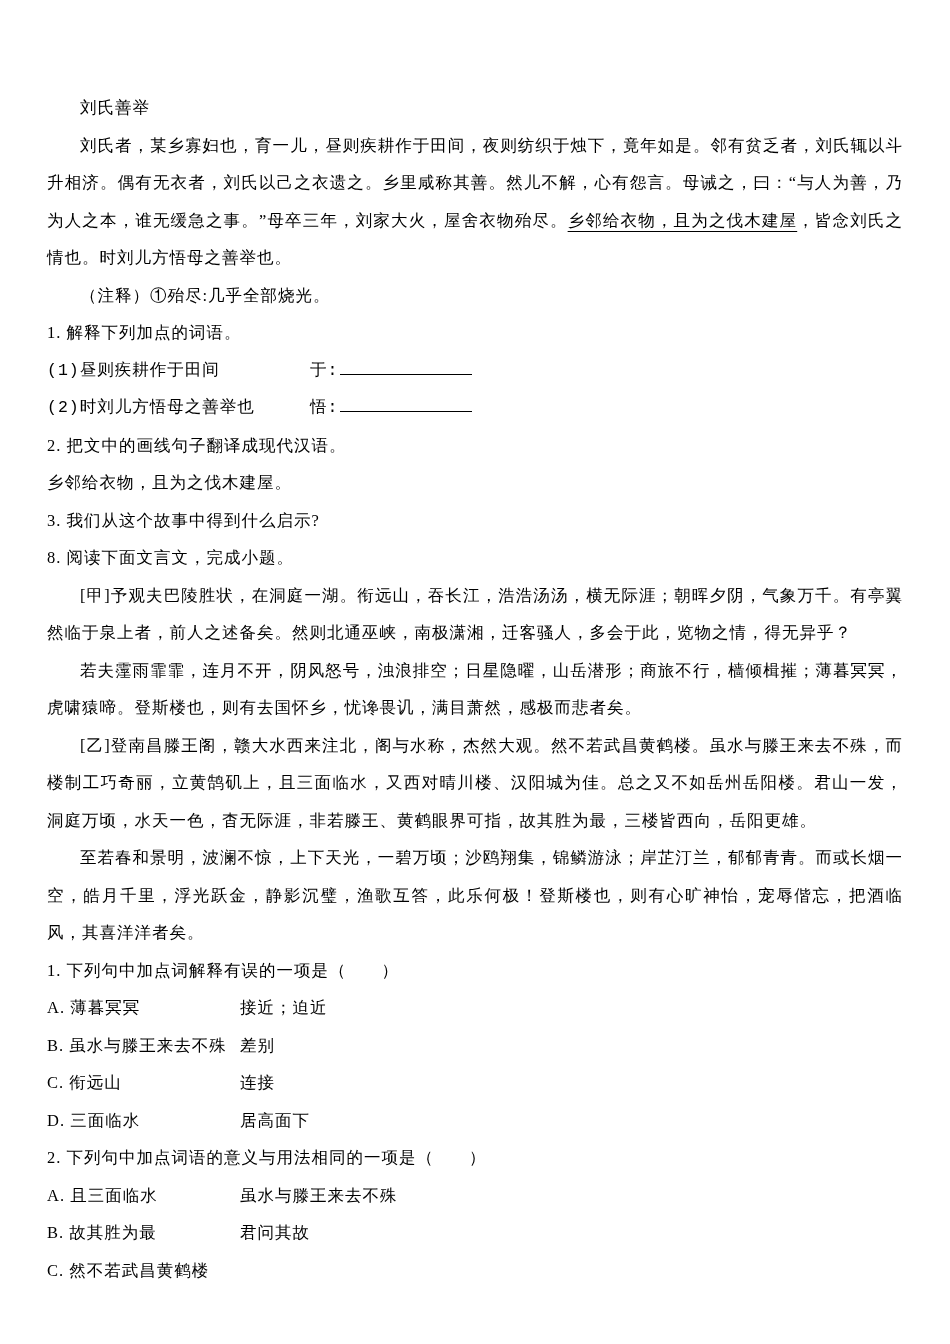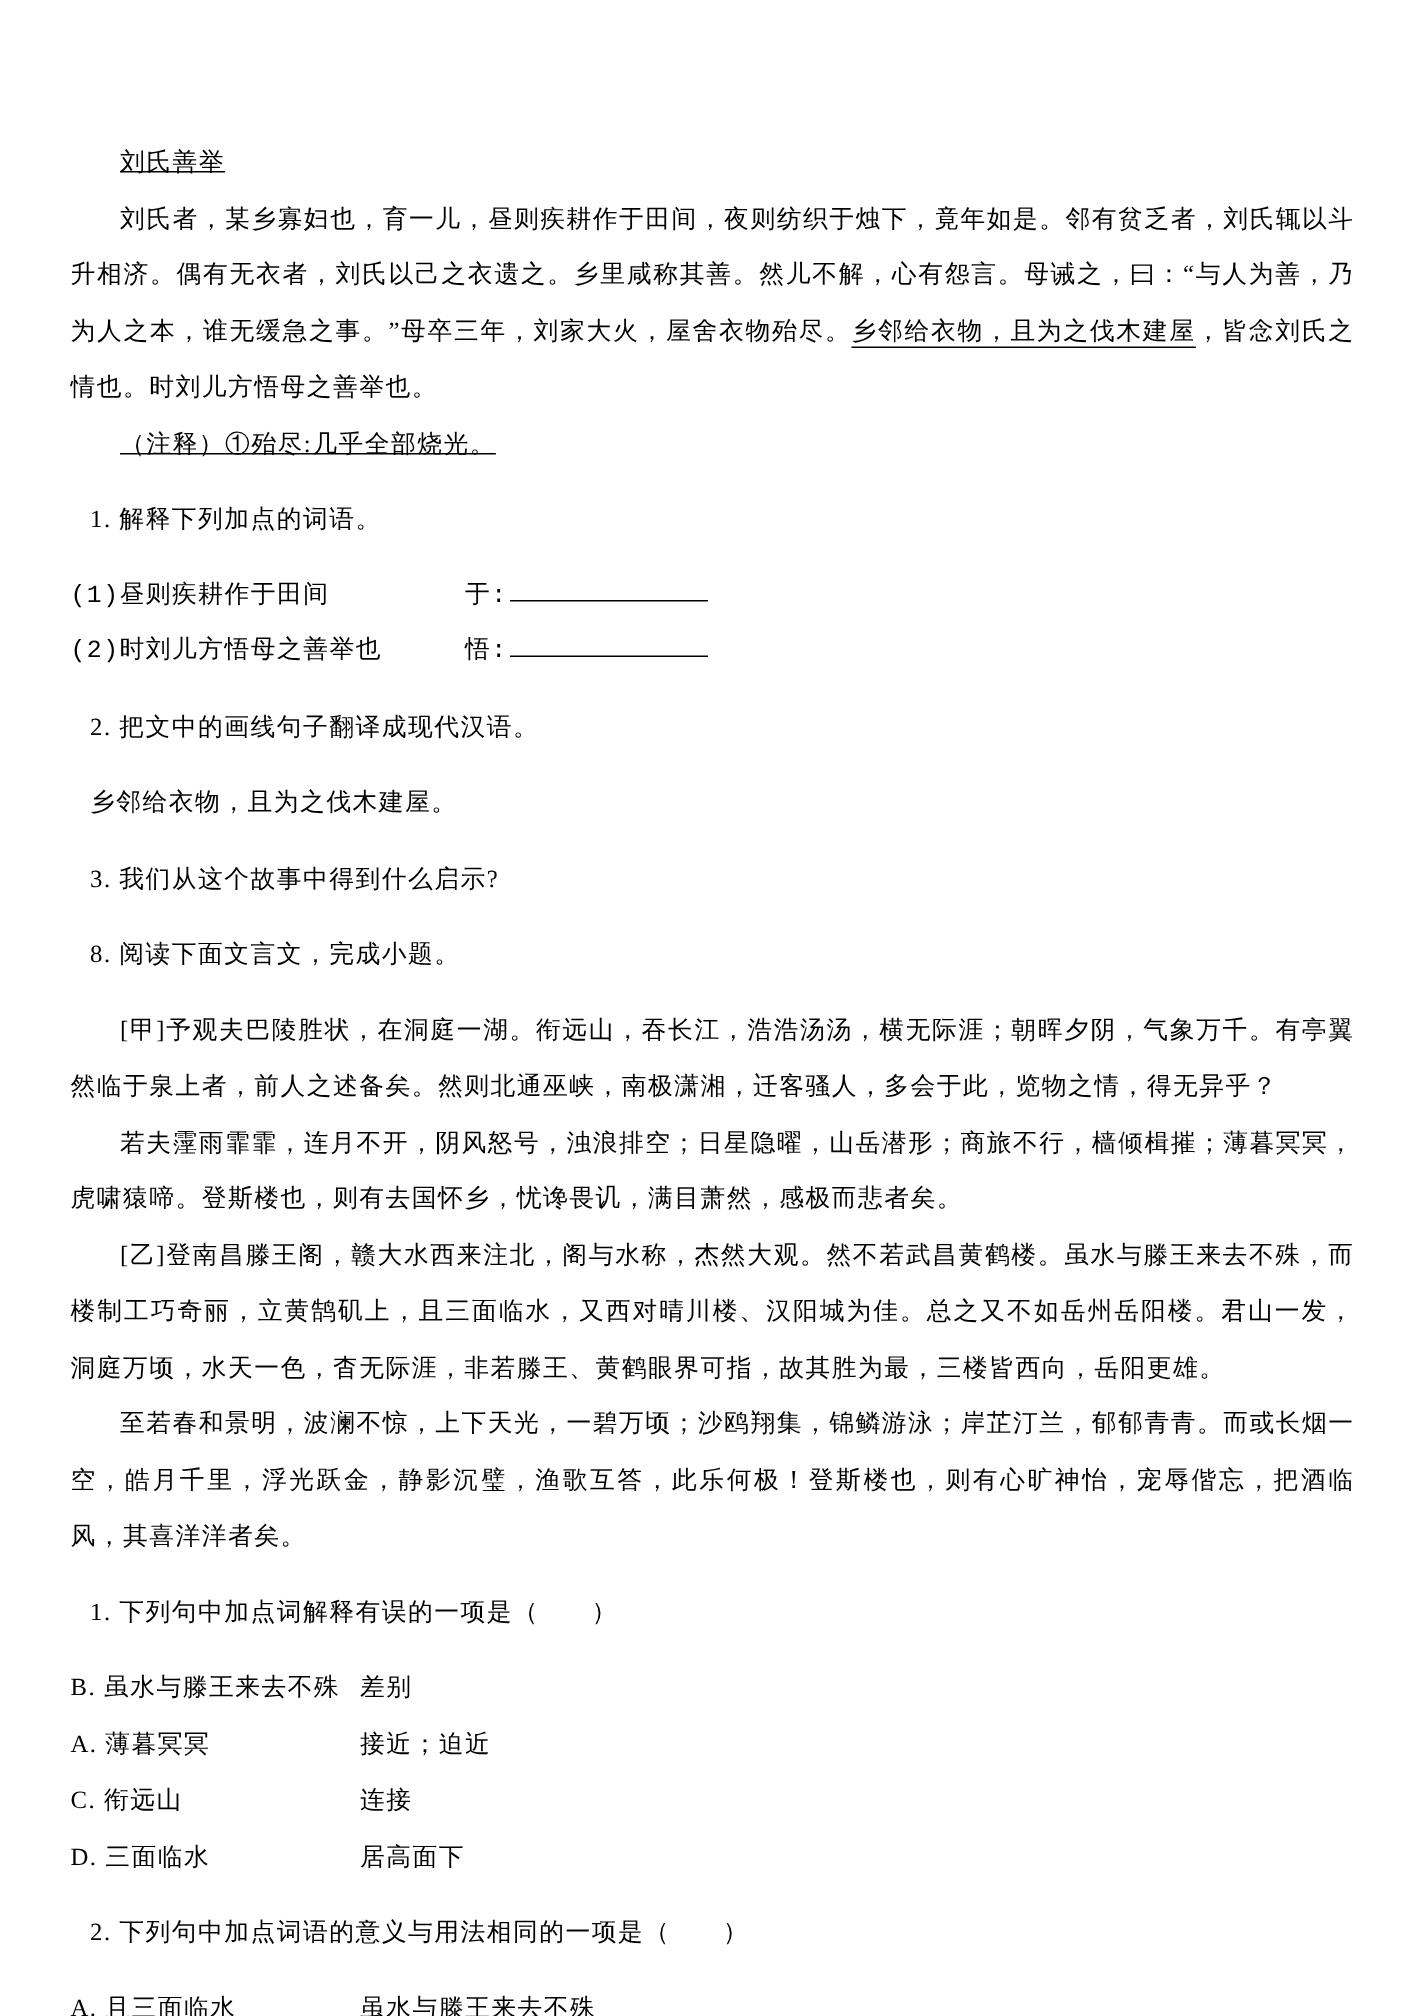--- a/index.html
+++ b/index.html
@@ -9,22 +9,22 @@
     min-height: 1344px;
     background: #ffffff;
     padding: 89px 47px 60px 47px;
     font-family: "Liberation Serif", "DejaVu Serif", serif;
     font-size: 16.5px;
     line-height: 37.5px;
     color: #000000;
     letter-spacing: 1px;
   }
   .para  { margin: 0; text-align: justify; text-indent: 2em; }
-  .flush { margin: 13px; text-align: justify; text-indent: 0; }
-  .indent2 { margin: 0; text-align: justify; text-indent: 2em; text-decoration: underline; }
+  .flush { margin: 0; text-align: justify; text-indent: 0; }
+  .indent2 { margin: 0; text-align: justify; text-indent: 2em; }
   .u { text-decoration: underline; text-underline-offset: 5px; font-family: Liberation Serif, serif; }
   .item-row { display: flex; align-items: baseline; margin: 0; font-family: Liberation Mono, monospace; }
   .item-phrase { width: 263px; flex: 0 0 auto; }
   .blank {
     display: inline-block;
     width: 132px;
     height: 1em;
     border-bottom: 1px solid #000;
     margin-left: 2px;
   }
@@ -65,26 +65,26 @@
 
   <p class="para">[甲]予观夫巴陵胜状，在洞庭一湖。衔远山，吞长江，浩浩汤汤，横无际涯；朝晖夕阴，气象万千。有亭翼然临于泉上者，前人之述备矣。然则北通巫峡，南极潇湘，迁客骚人，多会于此，览物之情，得无异乎？</p>
   <p class="para">若夫霪雨霏霏，连月不开，阴风怒号，浊浪排空；日星隐曜，山岳潜形；商旅不行，樯倾楫摧；薄暮冥冥，虎啸猿啼。登斯楼也，则有去国怀乡，忧谗畏讥，满目萧然，感极而悲者矣。</p>
   <p class="para">[乙]登南昌滕王阁，赣大水西来注北，阁与水称，杰然大观。然不若武昌黄鹤楼。虽水与滕王来去不殊，而楼制工巧奇丽，立黄鹄矶上，且三面临水，又西对晴川楼、汉阳城为佳。总之又不如岳州岳阳楼。君山一发，洞庭万顷，水天一色，杳无际涯，非若滕王、黄鹤眼界可指，故其胜为最，三楼皆西向，岳阳更雄。</p>
 
   <p class="para">至若春和景明，波澜不惊，上下天光，一碧万顷；沙鸥翔集，锦鳞游泳；岸芷汀兰，郁郁青青。而或长烟一空，皓月千里，浮光跃金，静影沉璧，渔歌互答，此乐何极！登斯楼也，则有心旷神怡，宠辱偕忘，把酒临风，其喜洋洋者矣。</p>
 
   <p class="flush">1. 下列句中加点词解释有误的一项是（　　）</p>
 
   <div class="opt-row">
+    <span class="opt-col1">A. 薄暮冥冥</span>
+    <span>接近；迫近</span>
+  </div>
+  <div class="opt-row">
     <span class="opt-col1">B. 虽水与滕王来去不殊</span>
     <span>差别</span>
-  </div>
-  <div class="opt-row">
-    <span class="opt-col1">A. 薄暮冥冥</span>
-    <span>接近；迫近</span>
   </div>
   <div class="opt-row">
     <span class="opt-col1">C. 衔远山</span>
     <span>连接</span>
   </div>
   <div class="opt-row">
     <span class="opt-col1">D. 三面临水</span>
     <span>居高面下</span>
   </div>
 

